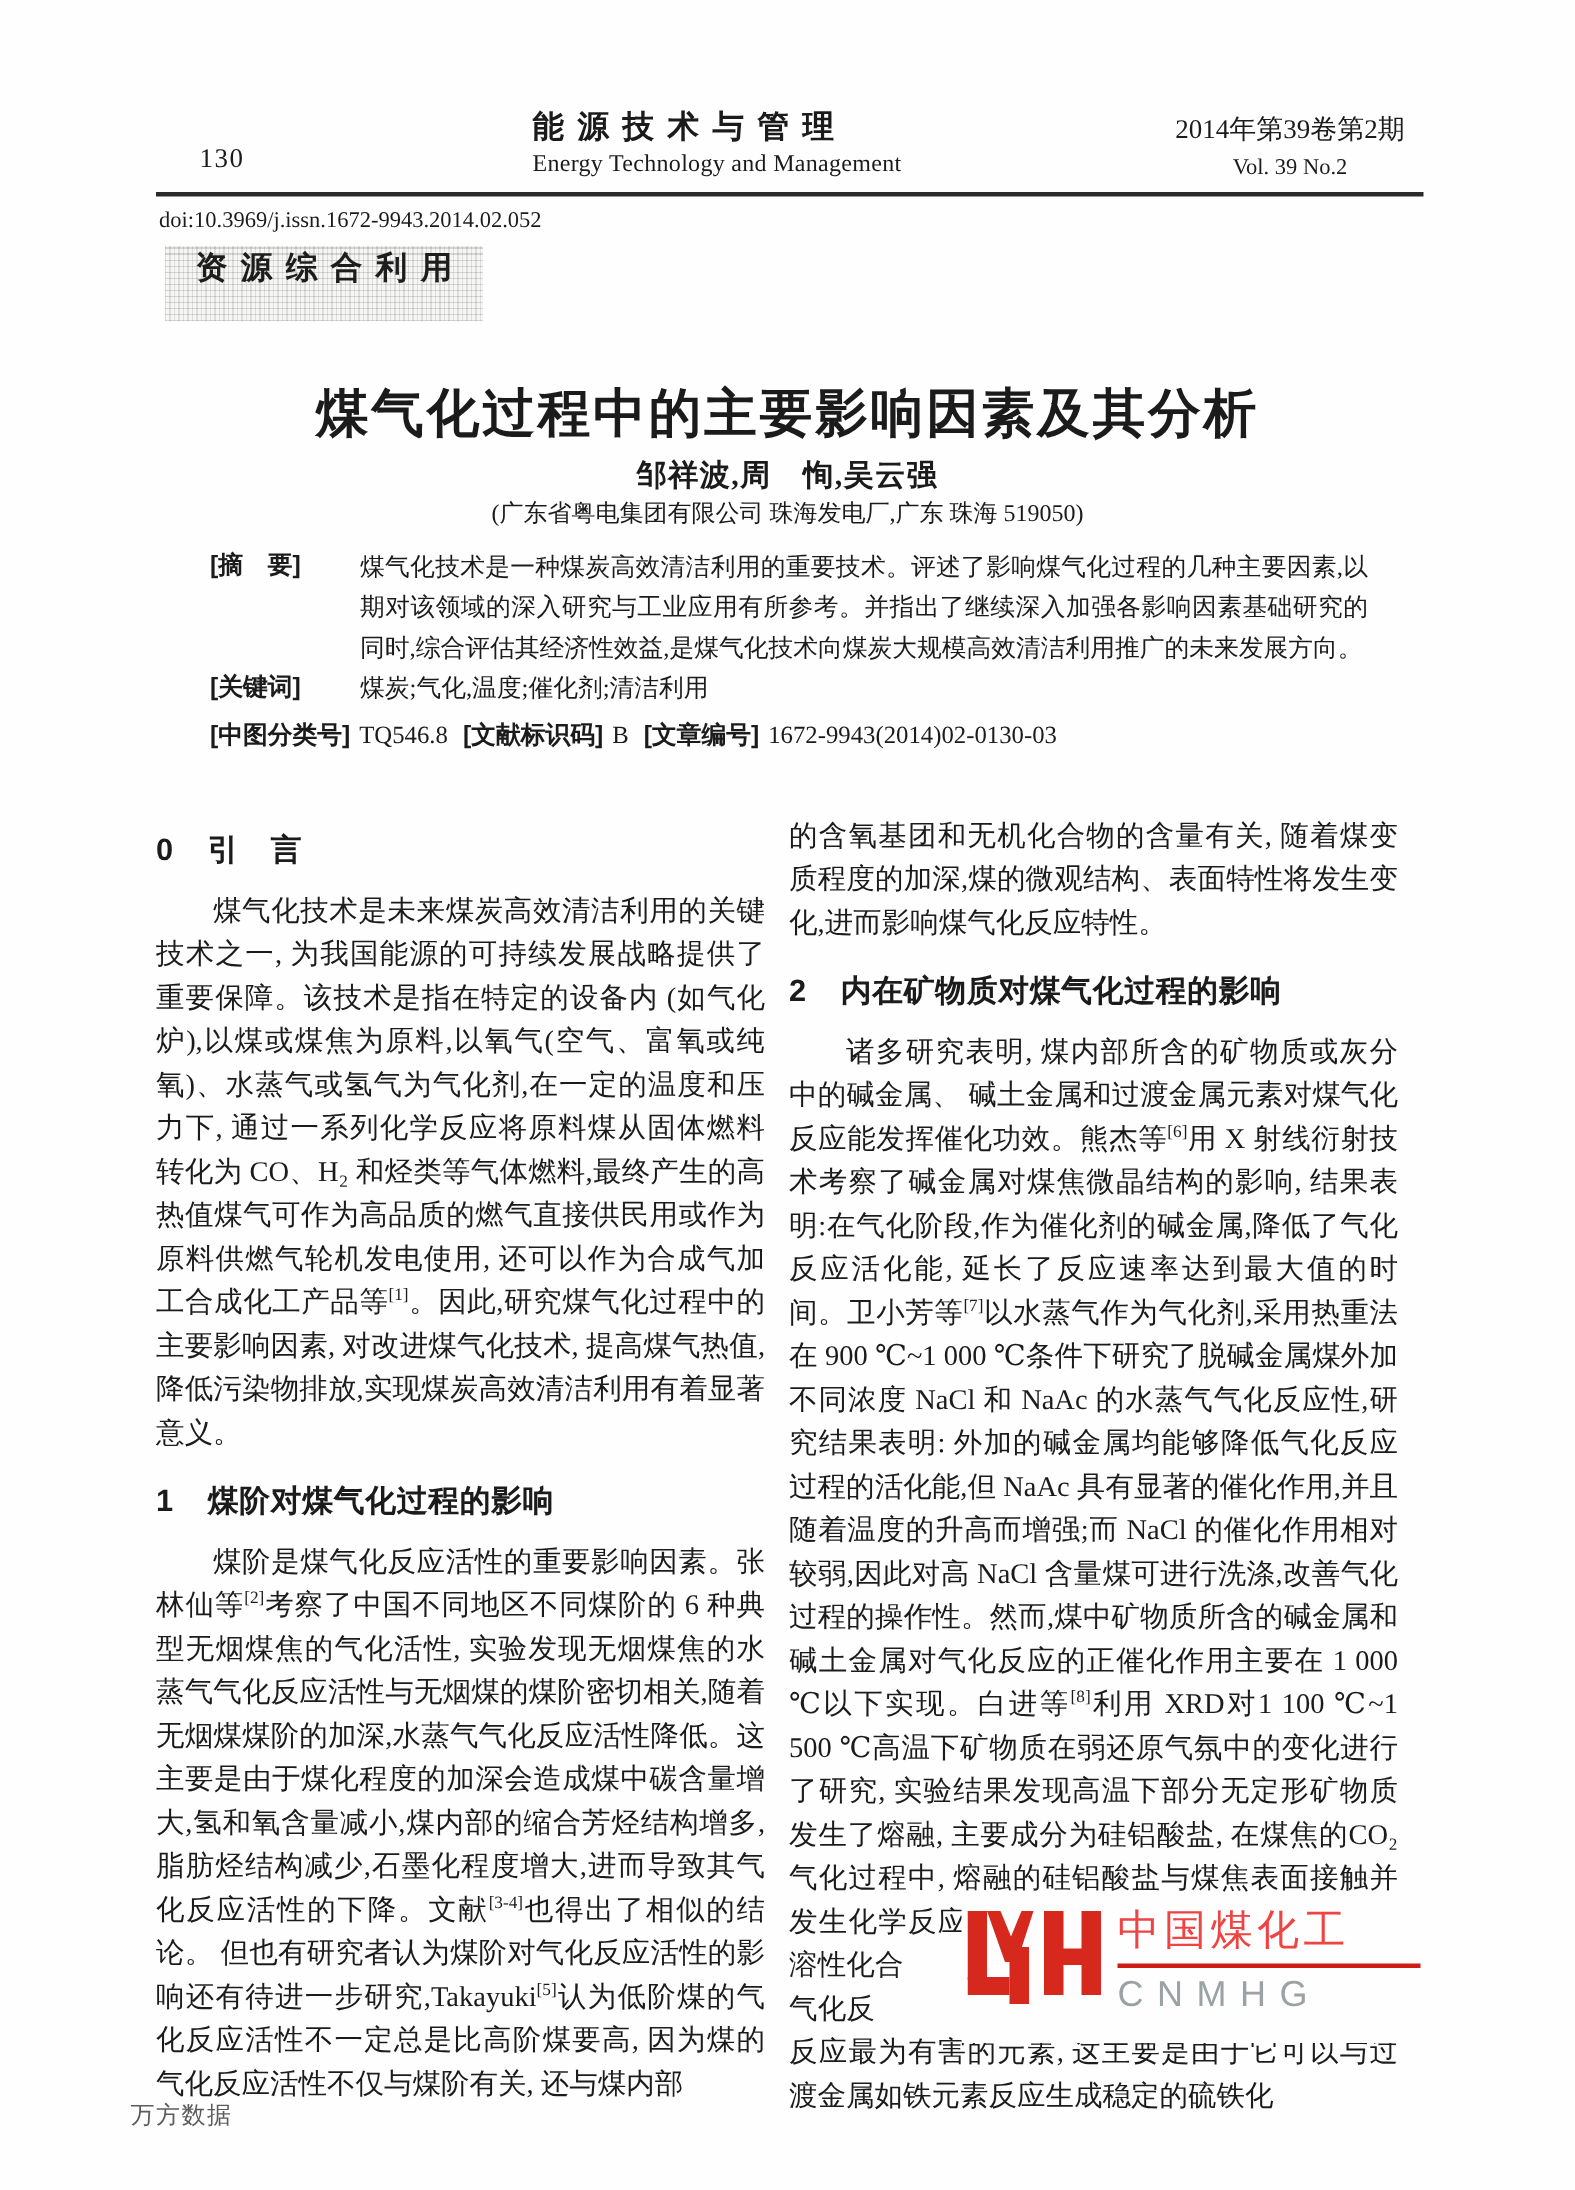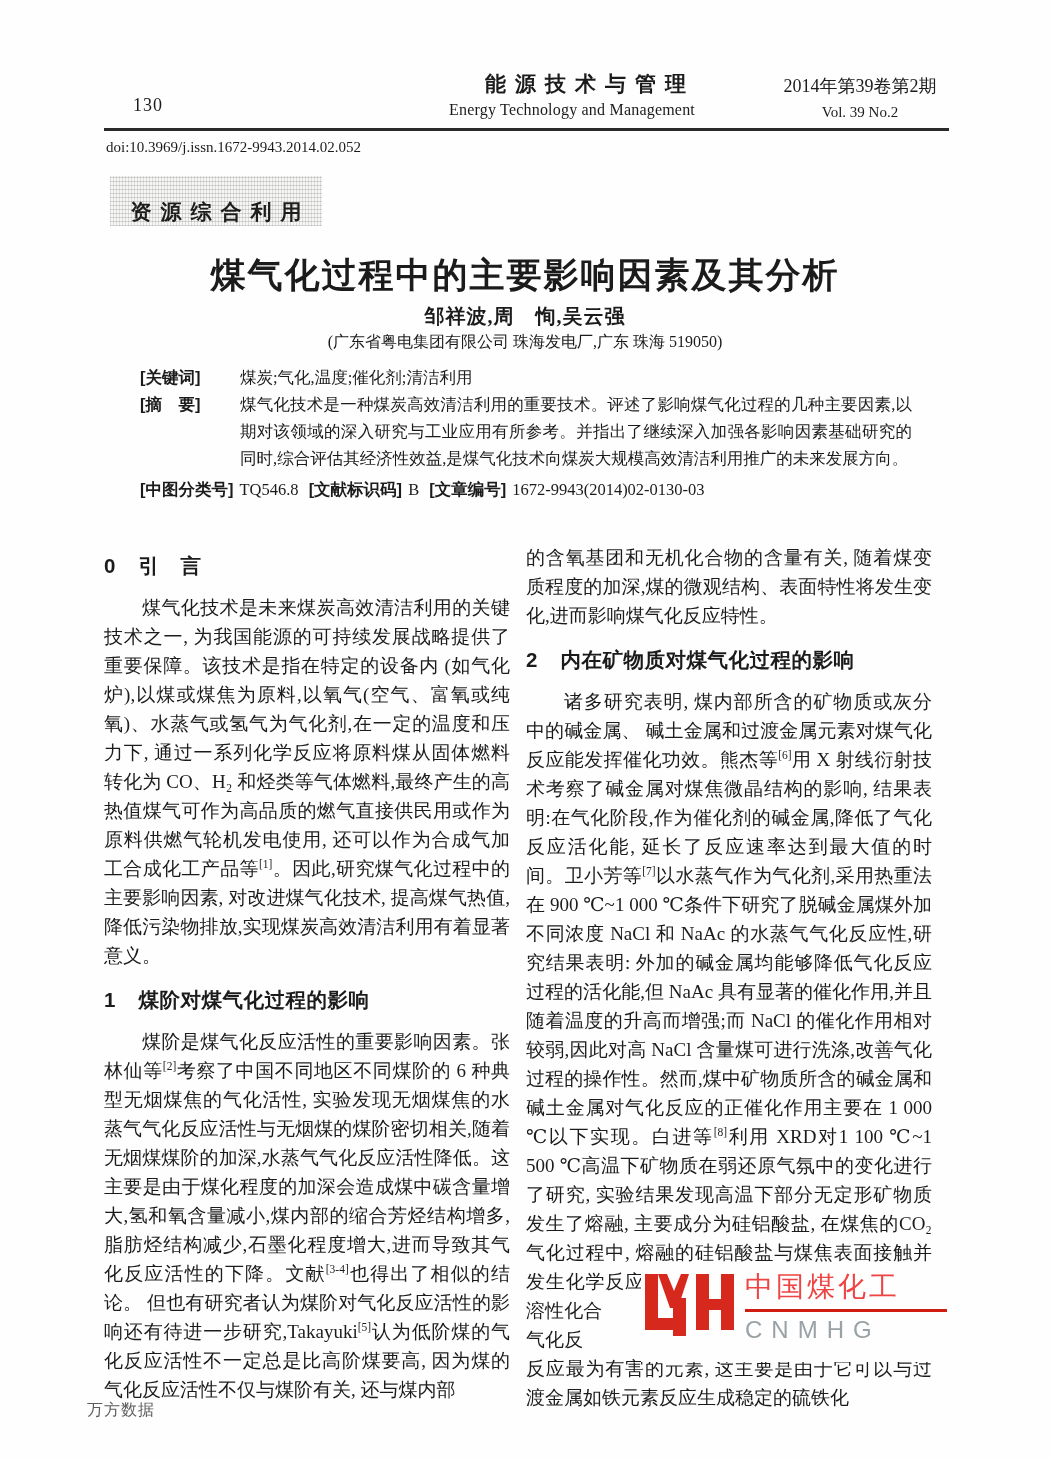--- a/index.html
+++ b/index.html
@@ -3,32 +3,32 @@
 <meta charset="utf-8">
 <style>
   html,body{margin:0;padding:0;background:#e8e8e6;}
   .page{
     position:relative;width:1050px;height:1460px;background:#fefefe;
     margin:0 auto;overflow:hidden;color:#1b1b1b;
     font-family:"Liberation Serif","DejaVu Serif",serif;
   }
   
   .pageno{position:absolute;left:133px;top:95px;font-size:18px;letter-spacing:1px;}
-  .jcenter{position:absolute;left:355px;top:70px;width:340px;text-align:right;}
+  .jcenter{position:absolute;left:355px;top:70px;width:340px;text-align:left;}
   .jcn{font-size:21px;font-weight:bold;letter-spacing:9px;}
   .jen{font-size:16px;margin-top:3px;letter-spacing:.2px;}
   .jissue{position:absolute;left:755px;top:74px;width:210px;text-align:center;}
   .icn{font-size:18px;}
   .ien{font-size:15px;margin-top:6px;}
   .rule{position:absolute;left:104px;top:128px;width:845px;height:3px;background:#2a2a2a;}
   .doi{position:absolute;left:106px;top:139px;font-size:15px;}
   
   .stamp{
-    position:absolute;left:110px;top:176px;width:212px;height:50px;
-    display:flex;align-items:flex-end;justify-content:center;
+    position:absolute;left:110px;top:164px;width:212px;height:50px;
+    display:flex;align-items:flex-start;justify-content:center;
     background-color:#f6f6f4;
     background-image:
       repeating-linear-gradient(0deg, rgba(40,40,40,.16) 0 1px, transparent 1px 4px),
       repeating-linear-gradient(90deg, rgba(40,40,40,.12) 0 1px, transparent 1px 3px);
   }
   .stamp span{
     font-family:"Liberation Sans","DejaVu Sans",sans-serif;
     font-weight:bold;font-size:21px;letter-spacing:9px;color:#1d1d1d;padding-left:9px;
   }
   
@@ -92,26 +92,26 @@
   <div class="stamp">
     <span>资源综合利用</span>
   </div>
 
   <h1 class="title">煤气化过程中的主要影响因素及其分析</h1>
   <div class="authors">邹祥波,周　恂,吴云强</div>
   <div class="affil">(广东省粤电集团有限公司 珠海发电厂,广东 珠海 519050)</div>
 
   <div class="absblock">
     <div class="absrow">
+      <span class="lab">[摘　要]</span>
+      <div class="abstext">煤气化技术是一种煤炭高效清洁利用的重要技术。评述了影响煤气化过程的几种主要因素,以期对该领域的深入研究与工业应用有所参考。并指出了继续深入加强各影响因素基础研究的同时,综合评估其经济性效益,是煤气化技术向煤炭大规模高效清洁利用推广的未来发展方向。</div>
+    </div>
+    <div class="absrow">
       <span class="lab">[关键词]</span>
       <div class="abstext">煤炭;气化,温度;催化剂;清洁利用</div>
-    </div>
-    <div class="absrow">
-      <span class="lab">[摘　要]</span>
-      <div class="abstext">煤气化技术是一种煤炭高效清洁利用的重要技术。评述了影响煤气化过程的几种主要因素,以期对该领域的深入研究与工业应用有所参考。并指出了继续深入加强各影响因素基础研究的同时,综合评估其经济性效益,是煤气化技术向煤炭大规模高效清洁利用推广的未来发展方向。</div>
     </div>
     <div class="clcrow">
       <span class="ilab">[中图分类号]</span><span class="ival">TQ546.8</span><span class="ilab">[文献标识码]</span><span class="ival">B</span><span class="ilab">[文章编号]</span><span class="ival">1672-9943(2014)02-0130-03</span>
     </div>
   </div>
 
   <div class="cols">
     <div class="col">
       <h2 class="first">
         <span class="secno">0</span><span>引　言</span>

